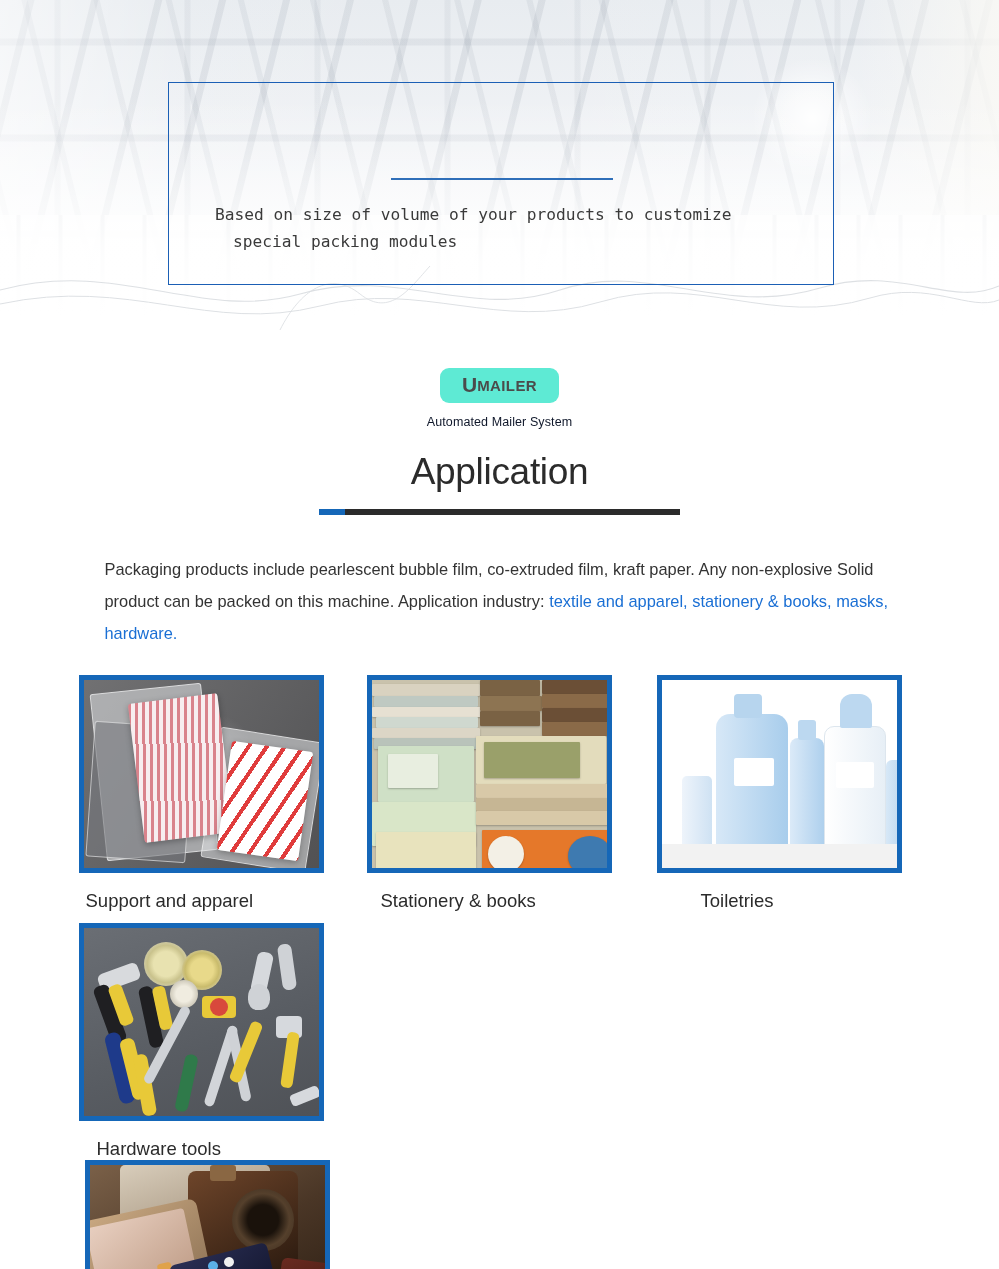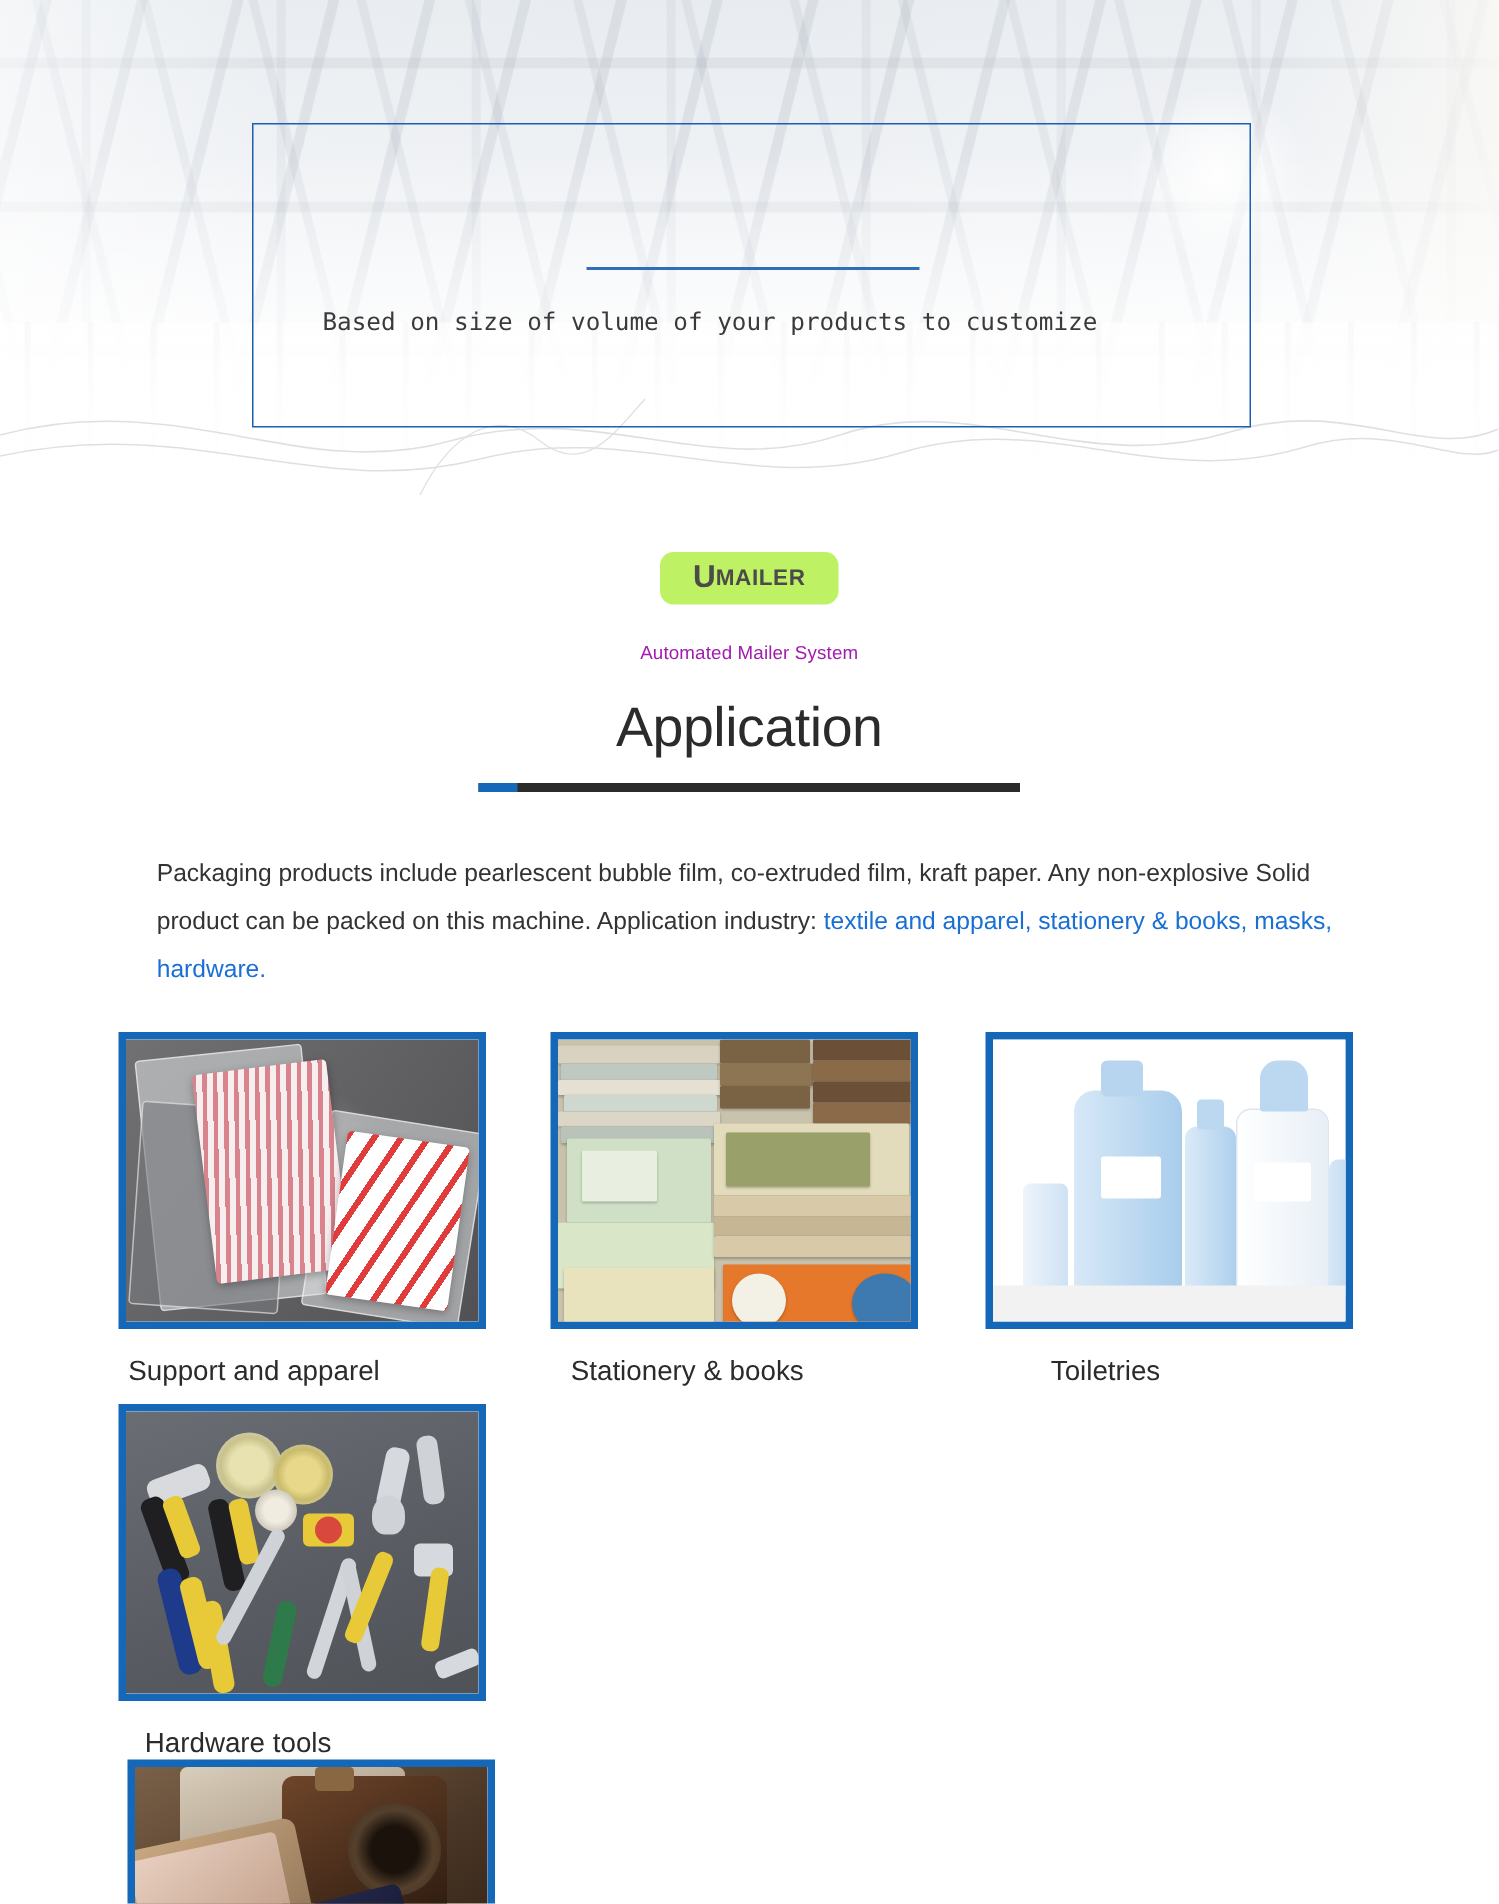--- a/index.html
+++ b/index.html
@@ -82,31 +82,31 @@
     line-height: 27px;
     color: #3a3a3a;
     letter-spacing: 0px;
   }
   .banner-sub .l2 { display: block; padding-left: 18px; }
 
   
   .logo-wrap { width: 999px; text-align: center; margin-top: 38px; }
   .logo-badge {
     display: inline-block;
-    background: #bef264;
+    background: #5eead4;
     border-radius: 9px;
     padding: 5px 22px 6px 22px;
     color: #4b4b4b;
   }
   .logo-u { font-size: 21px; font-weight: 700; letter-spacing: 0px; vertical-align: -1px; }
   .logo-rest { font-size: 15px; font-weight: 700; letter-spacing: 0.4px; }
   .logo-tag {
-    margin-top: 25px;
+    margin-top: 12px;
     font-size: 12.5px;
-    color: #a21caf;
+    color: #0f172a;
     letter-spacing: 0.1px;
   }
 
   
   .section-title {
     margin-top: 22px;
     text-align: center;
     font-size: 37px;
     font-weight: 400;
     color: #2b2b2b;
@@ -233,20 +233,21 @@
   <svg class="banner-curve" viewBox="0 0 999 80" preserveAspectRatio="none">
     <path d="M0,40 C120,8 200,72 300,44 C400,16 470,70 560,40 C650,10 720,68 820,38 C900,14 950,58 999,36" fill="none" stroke="#9aa3ad" stroke-width="1.1"></path>
     <path d="M0,54 C130,26 210,84 320,56 C420,30 500,82 600,52 C700,22 770,78 870,48 C930,30 970,62 999,50" fill="none" stroke="#9aa3ad" stroke-width="1"></path>
     <path d="M280,80 C300,40 330,20 360,44 C390,68 410,38 430,16" fill="none" stroke="#9aa3ad" stroke-width="0.9"></path>
   </svg>
 
   <div class="banner-box">
     <div class="banner-rule"></div>
     <div class="banner-sub">
       <span>Based on size of volume of your products to customize</span>
+      <span class="l2">special packing modules</span>
     </div>
   </div>
 </div>
 
 <div class="logo-wrap">
   <div class="logo-badge">
     <span class="logo-u">U</span><span class="logo-rest">MAILER</span>
   </div>
   <div class="logo-tag">Automated Mailer System</div>
 </div>

